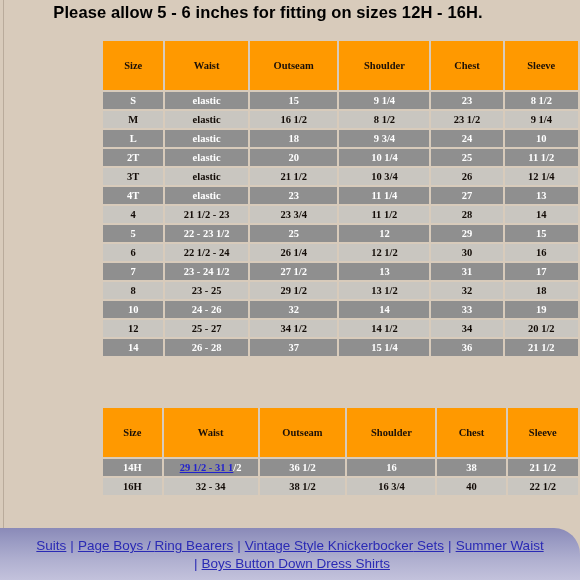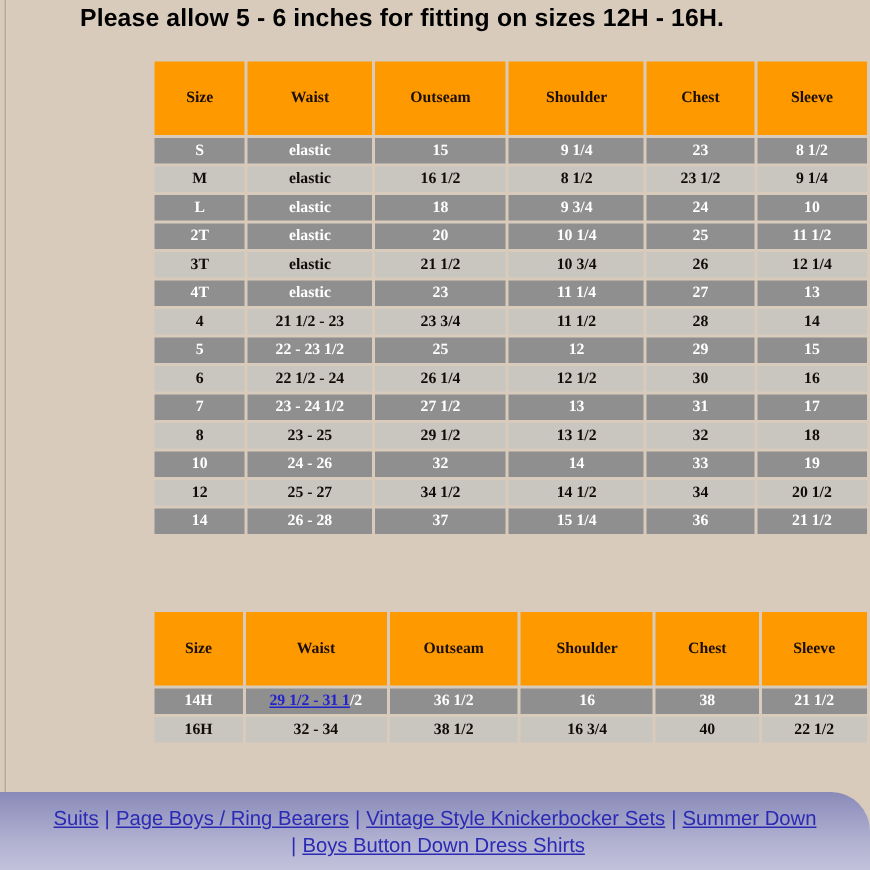--- a/index.html
+++ b/index.html
@@ -288,18 +288,18 @@
         <td class="c2">38 1/2</td>
         <td class="c3">16 3/4</td>
         <td class="c4">40</td>
         <td class="c5">22 1/2</td>
       </tr>
     </tbody>
 </table>
 
 <div class="footer-bar">
   <div class="footer-line">
-    <a href="#" class="fl">Suits</a><span class="sep">|</span><a href="#" class="fl"><span>Page Boys / </span><span class="b">Ring Bearers</span></a><span class="sep">|</span><a href="#" class="fl"><span>Vintage Style </span><span class="b">Knickerbocker</span><span> Sets</span></a><span class="sep">|</span><a href="#" class="fl">Summer Down</a>
+    <a href="#" class="fl">Suits</a><span class="sep">|</span><a href="#" class="fl"><span>Page Boys / </span><span class="b">Ring Bearers</span></a><span class="sep">|</span><a href="#" class="fl"><span>Vintage Style </span><span class="b">Knickerbocker</span><span> Sets</span></a><span class="sep">|</span><a href="#" class="fl">Summer Waist</a>
   </div>
   <div class="footer-line">
     <span class="sep">|</span><a href="#" class="fl"><span>Boys Button Down </span><span class="b">Dress Shirts</span></a>
   </div>
 </div>
 
 </body></html>

